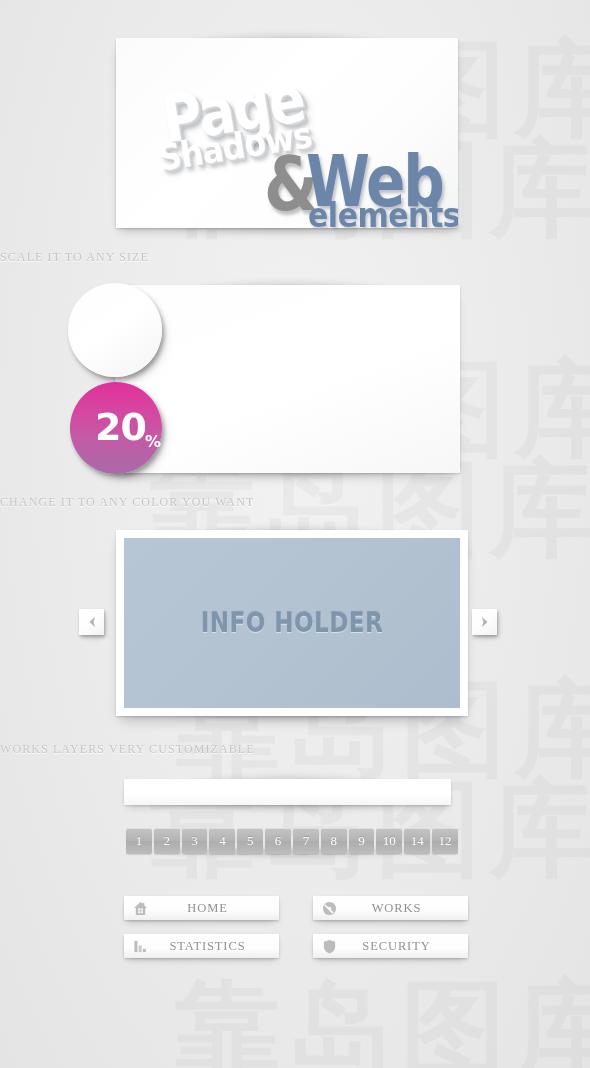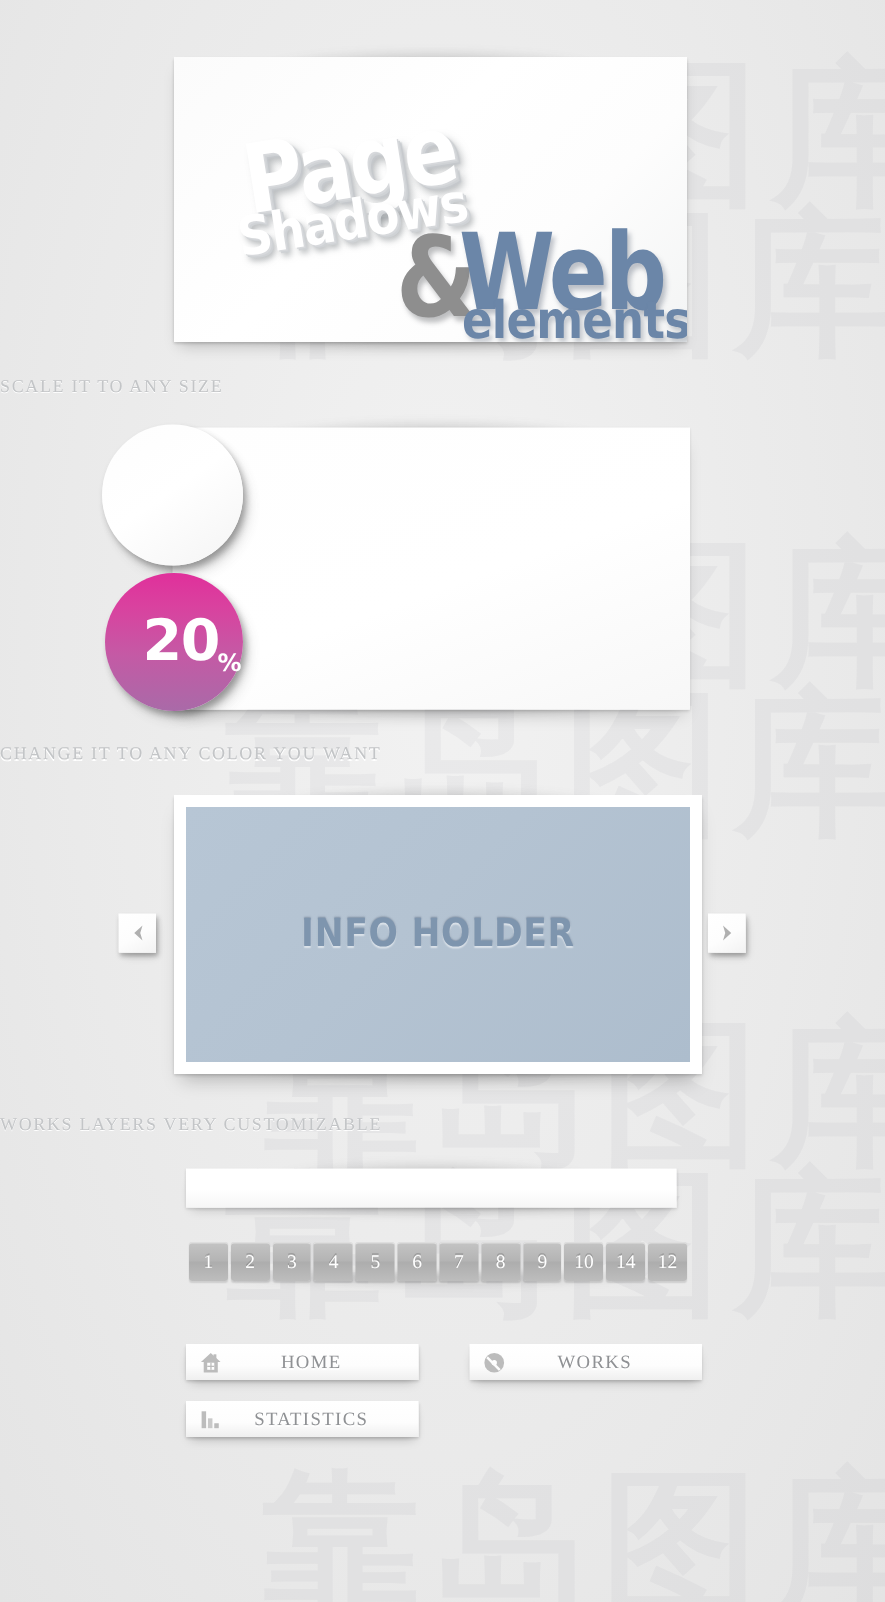--- a/index.html
+++ b/index.html
@@ -431,13 +431,21 @@
     <div class="menu-btn">
       <span class="ico">
         <svg width="15" height="15" viewBox="0 0 16 16">
           <rect x="1.5" y="2" width="3.2" height="12" fill="#bcbcbc"></rect>
           <rect x="6" y="7" width="3.2" height="7" fill="#c9c9c9"></rect>
           <rect x="10.5" y="10.5" width="3.2" height="3.5" fill="#bcbcbc"></rect>
         </svg>
       </span>
       <span class="lbl">STATISTICS</span>
     </div>
+    <div class="menu-btn">
+      <span class="ico">
+        <svg width="15" height="15" viewBox="0 0 16 16">
+          <path d="M8 1 L14 3 L14 8 C14 12 11 14.5 8 15.5 C5 14.5 2 12 2 8 L2 3 Z" fill="#bcbcbc"></path>
+        </svg>
+      </span>
+      <span class="lbl">SECURITY</span>
+    </div>
   </div>
 
 </body></html>

